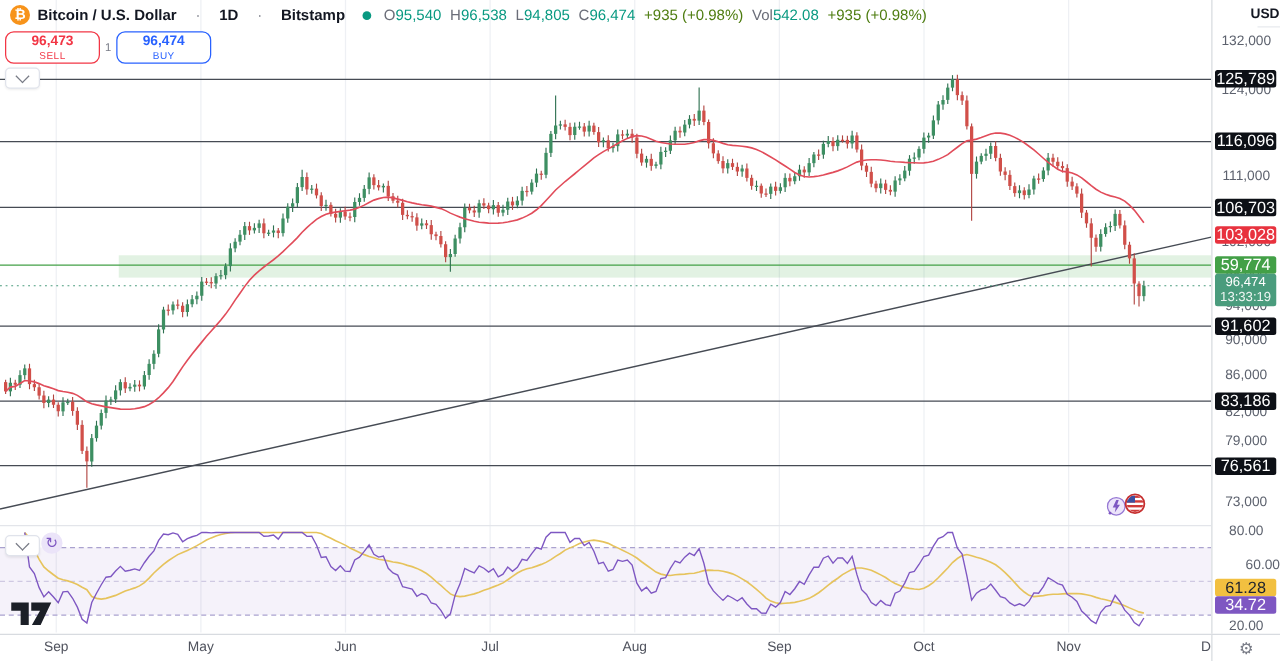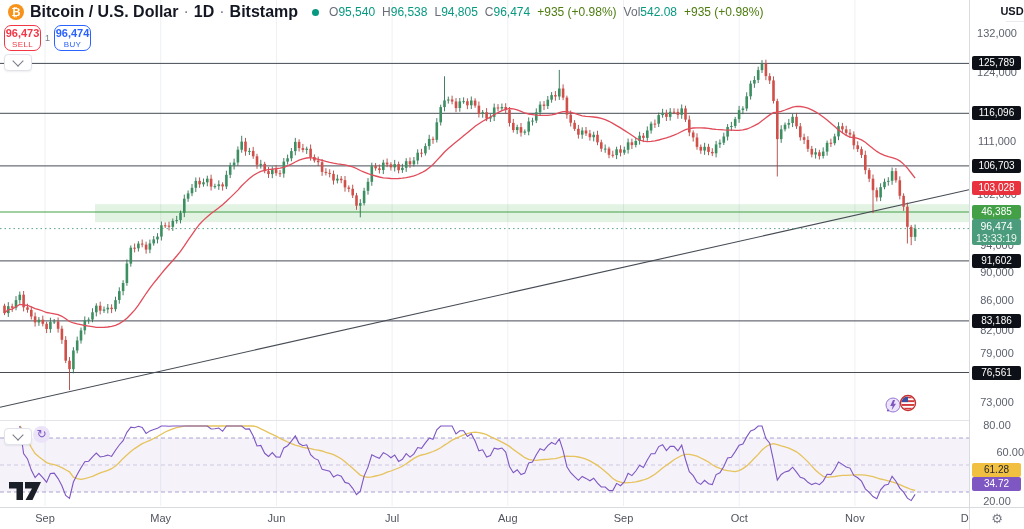--- a/index.html
+++ b/index.html
@@ -7,32 +7,32 @@
     width:1024px;height:529px;overflow:hidden;position:relative;background:#fff;
     font-family:"Liberation Sans","DejaVu Sans",sans-serif;color:#131722;
   }
   #app{position:absolute;inset:0;}
   #chart{position:absolute;left:0;top:0;z-index:1;}
 
   
   .hdr{position:absolute;left:8px;top:3px;height:18px;display:flex;align-items:center;z-index:6;white-space:nowrap;}
   .btc{width:16px;height:16px;border-radius:50%;background:#f7931a;color:#fff;font-size:11px;font-weight:700;
        display:flex;align-items:center;justify-content:center;margin-right:6px;}
-  .sym{font-size:16px;font-weight:700;display:flex;align-items:center;gap:5px;cursor:pointer;}
+  .sym{font-size:12px;font-weight:700;display:flex;align-items:center;gap:15px;cursor:pointer;}
   .dotsep{color:#787b86;font-weight:400;}
   .statdot{width:7px;height:7px;border-radius:50%;background:#089981;margin:0 10px 0 14px;}
   .ohlc{display:flex;align-items:center;gap:7px;font-size:12px;}
   .pair .k{color:#6a6d78;}
   .pair .v{color:#089981;}
   .chg{color:#4d7c0f;}
   .volk{color:#6a6d78;}
 
   
   .trade{position:absolute;left:4px;top:25px;display:flex;align-items:center;z-index:6;}
-  .tbox{width:37px;height:26px;border-radius:7px;background:#fff;display:flex;flex-direction:column;
+  .tbox{width:76px;height:26px;border-radius:7px;background:#fff;display:flex;flex-direction:column;
         align-items:center;justify-content:center;line-height:1;cursor:pointer;box-sizing:border-box;}
   .tbox.sell{border:1.5px solid #f23645;color:#f23645;}
   .tbox.buy{border:1.5px solid #2962ff;color:#2962ff;}
   .tv-val{font-size:11px;font-weight:700;}
   .tv-sub{font-size:8px;margin-top:2px;letter-spacing:.4px;text-align:center;}
   .spread{width:13px;text-align:center;font-size:9px;color:#787b86;}
 
   
   .chevbtn{position:absolute;width:26px;height:15px;background:#fff;border:1px solid #e0e3eb;border-radius:4px;
            box-shadow:0 1px 2px rgba(0,0,0,.07);display:flex;align-items:center;justify-content:center;z-index:6;cursor:pointer;}
@@ -43,21 +43,21 @@
   .refresh{position:absolute;left:33px;top:426px;width:17px;height:17px;border-radius:50%;background:#ebe4f9;
            color:#7e57c2;font-size:12px;line-height:17px;text-align:center;z-index:6;cursor:pointer;}
 
   
   #raxis{position:absolute;left:969px;top:0;width:55px;height:507px;background:#fff;border-left:1px solid #d8dbe0;
          z-index:4;box-sizing:border-box;cursor:ns-resize;padding-left:36px;}
   .usd{height:21px;border-bottom:1px solid #e8eaee;display:flex;align-items:center;justify-content:center;gap:5px;
        font-size:11px;font-weight:600;color:#131722;cursor:pointer;}
   .chevi-sm{width:5px;height:5px;border-left:1.4px solid #787b86;border-bottom:1.4px solid #787b86;transform:rotate(-45deg);margin-top:-2px;}
   .tick{position:absolute;left:0;width:100%;text-align:center;font-size:11px;color:#5d626e;z-index:1;}
-  .plabel{position:absolute;left:2px;right:3px;border-radius:2px;color:#fff;font-size:10px;font-weight:500;
+  .plabel{position:absolute;left:2px;right:3px;border-radius:2px;color:#fff;font-size:13px;font-weight:500;
           text-align:center;height:14px;line-height:14px;z-index:2;}
   .lastlabel{position:absolute;left:2px;right:3px;border-radius:2px;color:#fff;font-size:10.5px;font-weight:500;
              text-align:center;line-height:12px;padding:1px 0;z-index:3;}
   .lastlabel .cd{opacity:.9;font-weight:400;}
 
   
   #taxis{position:absolute;left:0;top:507px;width:969px;height:22px;background:#fff;border-top:1px solid #d8dbe0;
          overflow:hidden;z-index:4;box-sizing:border-box;cursor:ew-resize;}
   .month{position:absolute;top:4px;font-size:11px;color:#50535e;transform:translateX(-50%);}
   #corner{position:absolute;left:969px;top:507px;width:55px;height:22px;background:#fff;border-top:1px solid #d8dbe0;
@@ -662,21 +662,21 @@
       <div class="tick" style="top: 323.808px;">82,000</div>
       <div class="tick" style="top: 347.013px;">79,000</div>
       <div class="tick" style="top: 396.192px;">73,000</div>
       <div class="plabel" style="top: 56.4059px; background: rgb(13, 16, 22);">125,789</div>
       <div class="plabel" style="top: 106.331px; background: rgb(13, 16, 22);">116,096</div>
       <div class="plabel" style="top: 158.859px; background: rgb(13, 16, 22);">106,703</div>
       <div class="plabel" style="top: 253.865px; background: rgb(13, 16, 22);">91,602</div>
       <div class="plabel" style="top: 313.868px; background: rgb(13, 16, 22);">83,186</div>
       <div class="plabel" style="top: 365.538px; background: rgb(13, 16, 22);">76,561</div>
       <div class="plabel" style="top: 180.68px; background: rgb(232, 50, 62);">103,028</div>
-      <div class="plabel" style="top: 204.957px; background: rgb(67, 160, 71);">46,385</div>
+      <div class="plabel" style="top: 204.957px; background: rgb(67, 160, 71);">59,774</div>
       <div class="lastlabel" style="top: 219px; background: rgb(74, 156, 125);">
         <div>96,474</div>
         <div class="cd">13:33:19</div>
       </div>
       <div class="tick" style="top: 418.5px;">80.00</div>
       <div class="tick" style="top: 445.5px; text-align: right;">60.00</div>
       <div class="tick" style="top: 495px;">20.00</div>
       <div class="plabel" style="top: 463px; background: rgb(242, 192, 64); color: rgb(30, 34, 45);">61.28</div>
       <div class="plabel" style="top: 477px; background: rgb(126, 87, 194);">34.72</div>
     </div>

